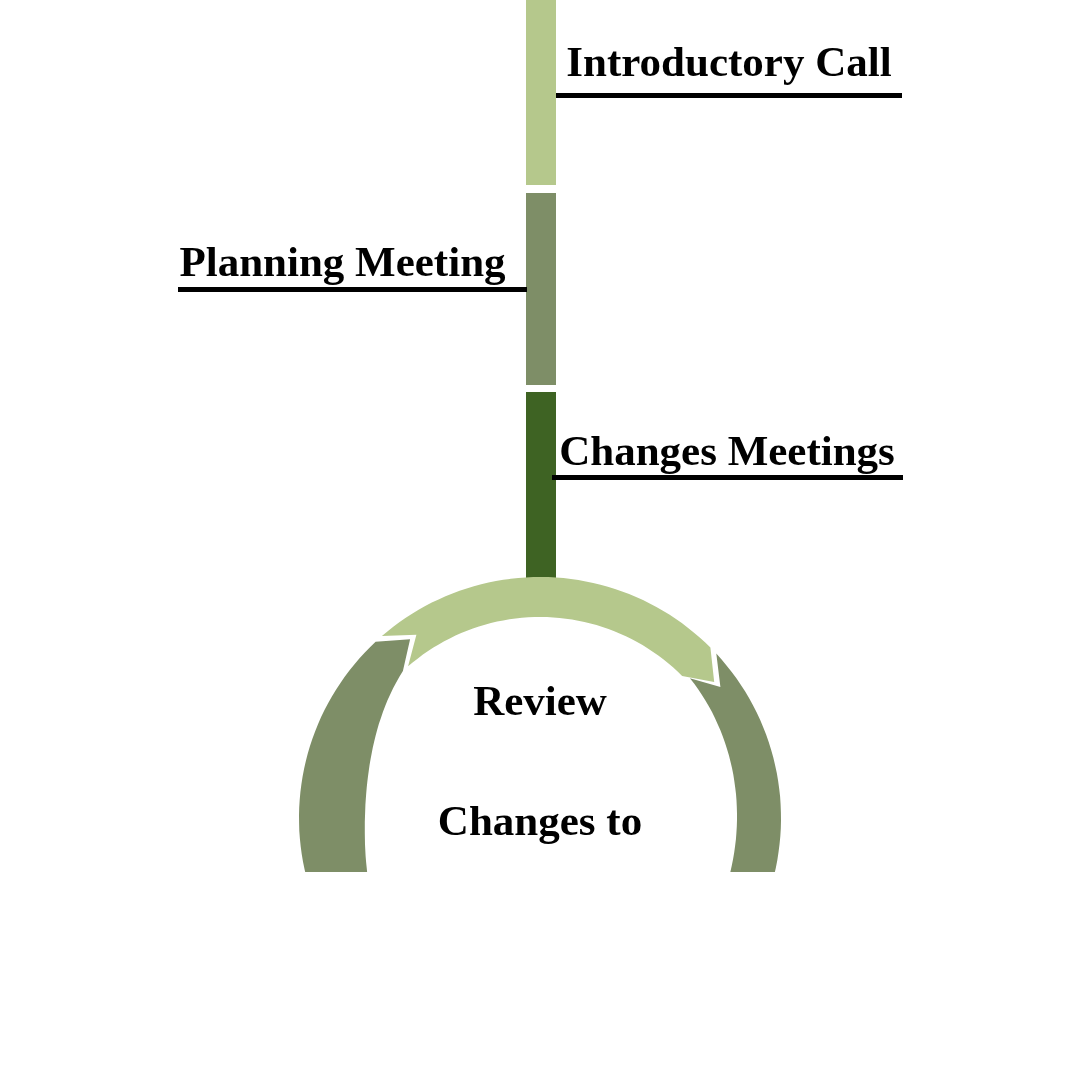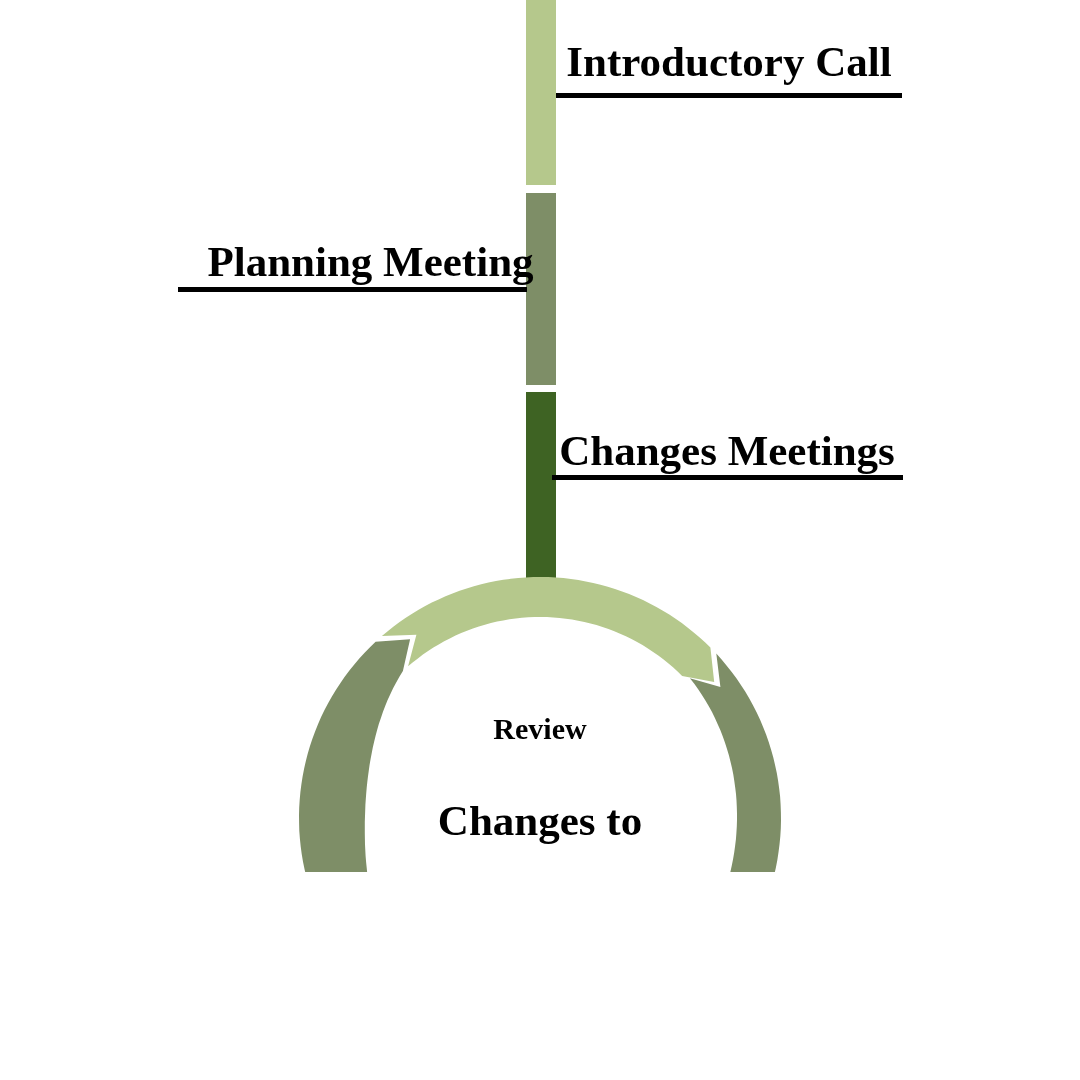--- a/index.html
+++ b/index.html
@@ -20,39 +20,39 @@
   .step-label {
     position: absolute;
     font-weight: bold;
     font-size: 43px;
     line-height: 43px;
     color: #000000;
     text-align: center;
     white-space: nowrap;
   }
   #label1 { left: 556px; width: 346px; top: 40px;  }
-  #label2 { left: 196px; width: 349px; top: 240px; }
+  #label2 { left: 168px; width: 349px; top: 240px; }
   #label3 { left: 552px; width: 350px; top: 429px; }
 
   .underline { position: absolute; height: 5px; background: #000000; }
   #ul1 { left: 556px; top: 93px;  width: 346px; }
   #ul2 { left: 178px; top: 287px; width: 349px; }
   #ul3 { left: 552px; top: 475px; width: 351px; }
 
   #cycle-svg { position: absolute; left: 0; top: 0; width: 1080px; height: 1080px; }
 
   .cycle-label {
     position: absolute;
     left: 240px;
     width: 600px;
     text-align: center;
     font-weight: bold;
     color: #000000;
   }
-  #review      { top: 707px; font-size: 30px; line-height: 43px; }
+  #review      { top: 679px; font-size: 43px; line-height: 43px; }
   #center-text { top: 794px; font-size: 43px; line-height: 54px; }
 </style>
 </head>
 <body>
 
 <div class="canvas">
 
   <div class="seg" id="seg1" style="background: rgb(181, 200, 140);"></div>
   <div class="seg" id="seg2" style="background: rgb(126, 142, 103);"></div>
   <div class="seg" id="seg3" style="background: rgb(62, 99, 35);"></div>

